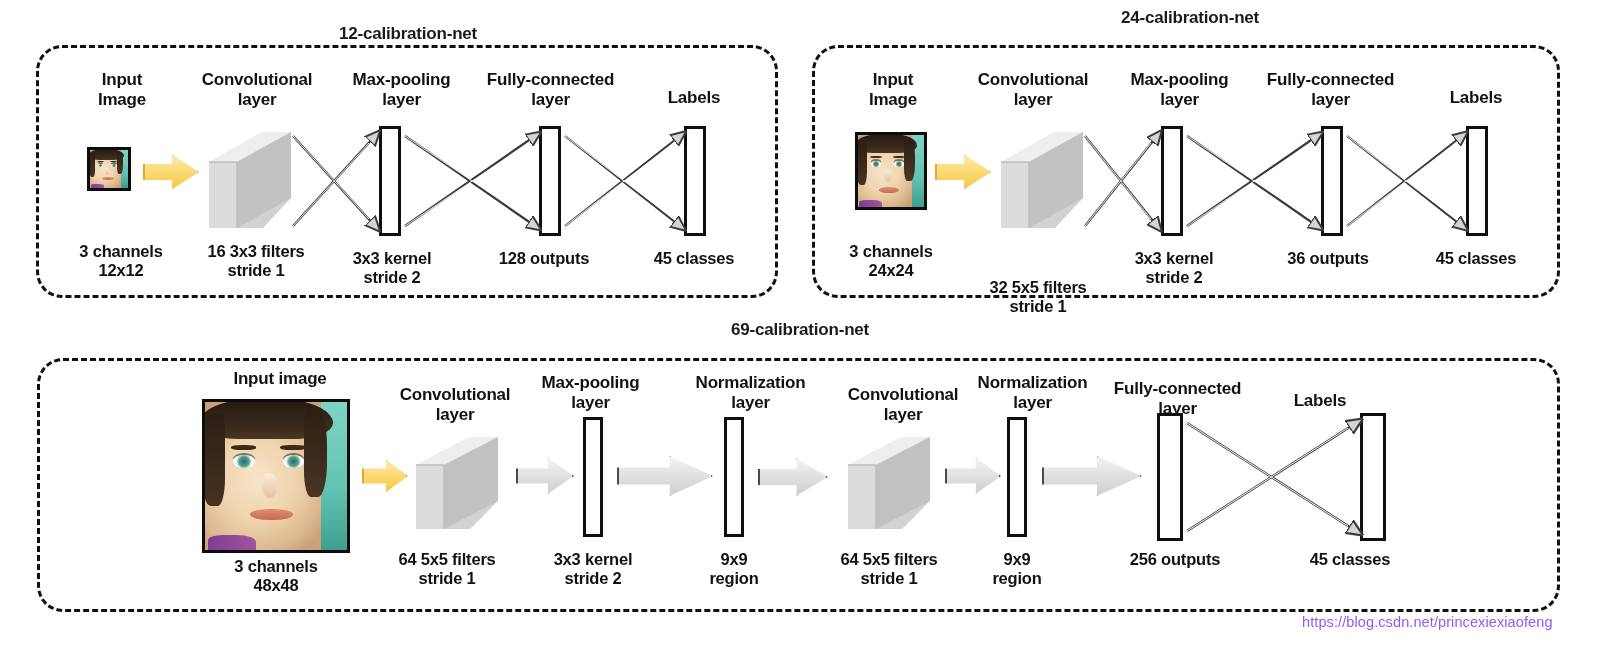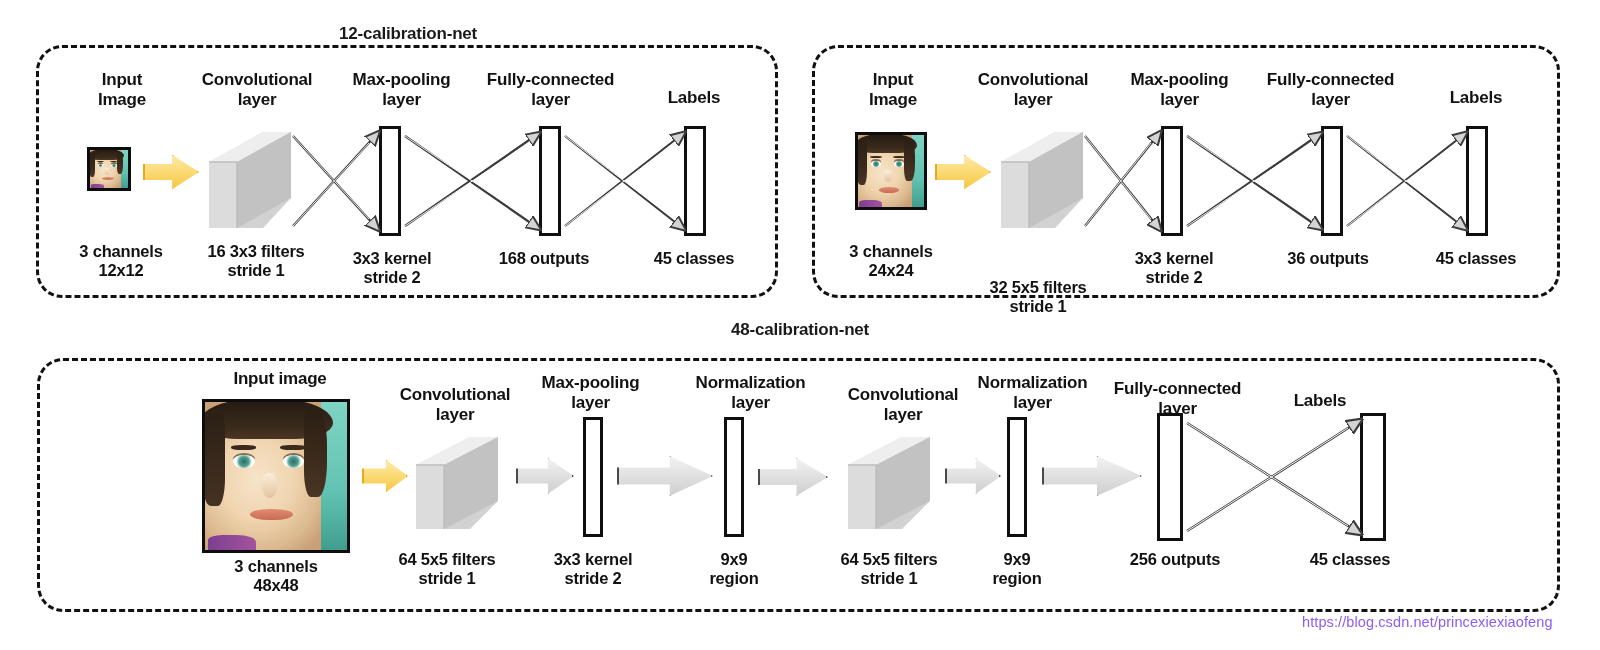--- a/index.html
+++ b/index.html
@@ -220,24 +220,25 @@
         </g>
       </svg>
     </div>
 
     <div class="lbl lbl-sm" style="left:14px;  top:194px; width:136px;">3 channels
 12x12</div>
     <div class="lbl lbl-sm" style="left:142px; top:194px; width:150px;">16 3x3 filters
 stride 1</div>
     <div class="lbl lbl-sm" style="left:288px; top:201px; width:130px;">3x3 kernel
 stride 2</div>
-    <div class="lbl lbl-sm" style="left:432px; top:201px; width:146px;">168 outputs</div>
+    <div class="lbl lbl-sm" style="left:432px; top:201px; width:146px;">128 outputs</div>
     <div class="lbl lbl-sm" style="left:590px; top:201px; width:130px;">45 classes</div>
   </div>
 
+  <div class="panel-title" style="left:1040px; top:8px; width:300px;">24-calibration-net</div>
 
   <div class="panel-box" style="left:812px; top:45px; width:748px; height:253px;">
 
     <div class="lbl" style="left:18px;  top:22px;  width:120px;">Input
 Image</div>
     <div class="lbl" style="left:138px; top:22px;  width:160px;">Convolutional
 layer</div>
     <div class="lbl" style="left:292px; top:22px;  width:145px;">Max-pooling
 layer</div>
     <div class="lbl" style="left:428px; top:22px;  width:175px;">Fully-connected
@@ -306,21 +307,21 @@
     <div class="lbl lbl-sm" style="left:8px;   top:194px; width:136px;">3 channels
 24x24</div>
     <div class="lbl lbl-sm" style="left:148px; top:194px; width:150px;margin-top:36px;">32 5x5 filters
 stride 1</div>
     <div class="lbl lbl-sm" style="left:294px; top:201px; width:130px;">3x3 kernel
 stride 2</div>
     <div class="lbl lbl-sm" style="left:446px; top:201px; width:134px;">36 outputs</div>
     <div class="lbl lbl-sm" style="left:596px; top:201px; width:130px;">45 classes</div>
   </div>
 
-  <div class="panel-title" style="left:650px; top:320px; width:300px;">48-calibration-net</div>
+  <div class="panel-title" style="left:650px; top:320px; width:300px;">69-calibration-net</div>
 
   <div class="panel-box" style="left:37px; top:358px; width:1523px; height:254px;">
 
     <div class="lbl" style="left:155px; top:8px;  width:170px;">Input image</div>
     <div class="lbl" style="left:335px; top:24px; width:160px;">Convolutional
 layer</div>
     <div class="lbl" style="left:478px; top:12px; width:145px;">Max-pooling
 layer</div>
     <div class="lbl" style="left:628px; top:12px; width:165px;">Normalization
 layer</div>

